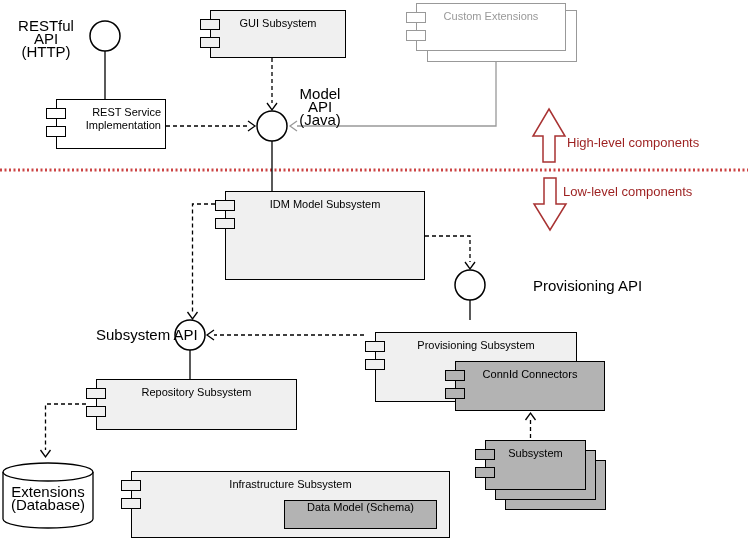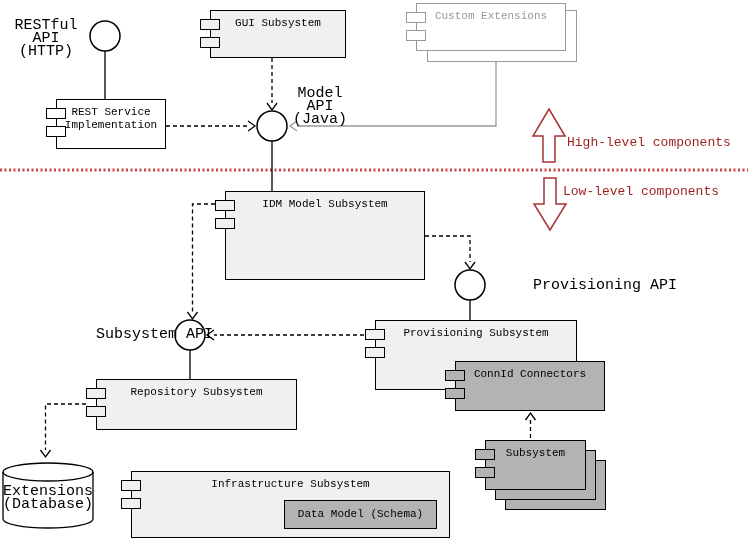--- a/index.html
+++ b/index.html
@@ -1,29 +1,29 @@
 <!DOCTYPE html>
 <html><head>
 <meta charset="utf-8">
 <style>
   html,body{margin:0;padding:0;background:#fff;}
   .canvas{
     position:relative;width:748px;height:541px;background:#ffffff;
-    font-family:Liberation Mono, monospace;overflow:hidden;color:#000;
+    font-family:Liberation Sans, sans-serif;overflow:hidden;color:#000;
   }
   svg.layer{position:absolute;left:0;top:0;pointer-events:none;}
   .comp{
     position:absolute;border:1px solid #000;background:#f0f0f0;
     box-sizing:border-box;text-align:center;font-size:11px;line-height:13px;
   }
-  .comp.white{background:#ffffff;}
+  .comp.white{background:#ffffff;text-align:right;}
   .comp.dark{background:#b3b3b3;}
   .comp.muted{border-color:#999;background:#ffffff;color:#999;}
   .comp .lbl{display:block;padding:6px 4px 0 4px;}
-  .comp.vcenter{display:flex;align-items:center;justify-content:center;}
+  .comp.vcenter{display:flex;align-items:flex-start;justify-content:center;}
   .comp.vcenter .lbl{padding:0;}
   .plainbox{position:absolute;border:1px solid #000;background:#b3b3b3;box-sizing:border-box;}
   .plainbox.muted{border-color:#999;background:#ffffff;}
   .tab{position:absolute;left:-11px;width:20px;height:11px;border:1px solid #000;
        background:inherit;box-sizing:border-box;}
   .comp.muted .tab{border-color:#999;}
   .tab.t1{top:8px;}
   .tab.t2{top:26px;}
   .float-label{position:absolute;font-size:15px;line-height:13px;color:#000;}
   .float-label.center{text-align:center;}
@@ -108,21 +108,21 @@
     <span class="tab t2"></span>
     <span class="lbl">REST Service Implementation</span>
   </div>
 
   <div class="comp" style="left:225px;top:191px;width:200px;height:89px">
     <span class="tab t1"></span>
     <span class="tab t2"></span>
     <span class="lbl">IDM Model Subsystem</span>
   </div>
 
-  <div class="comp" style="left:375px;top:320px;width:202px;height:70px">
+  <div class="comp" style="left:375px;top:332px;width:202px;height:70px">
     <span class="tab t1"></span>
     <span class="tab t2"></span>
     <span class="lbl">Provisioning Subsystem</span>
   </div>
 
   <div class="comp dark" style="left:455px;top:361px;width:150px;height:50px">
     <span class="tab t1"></span>
     <span class="tab t2"></span>
     <span class="lbl">ConnId Connectors</span>
   </div>

